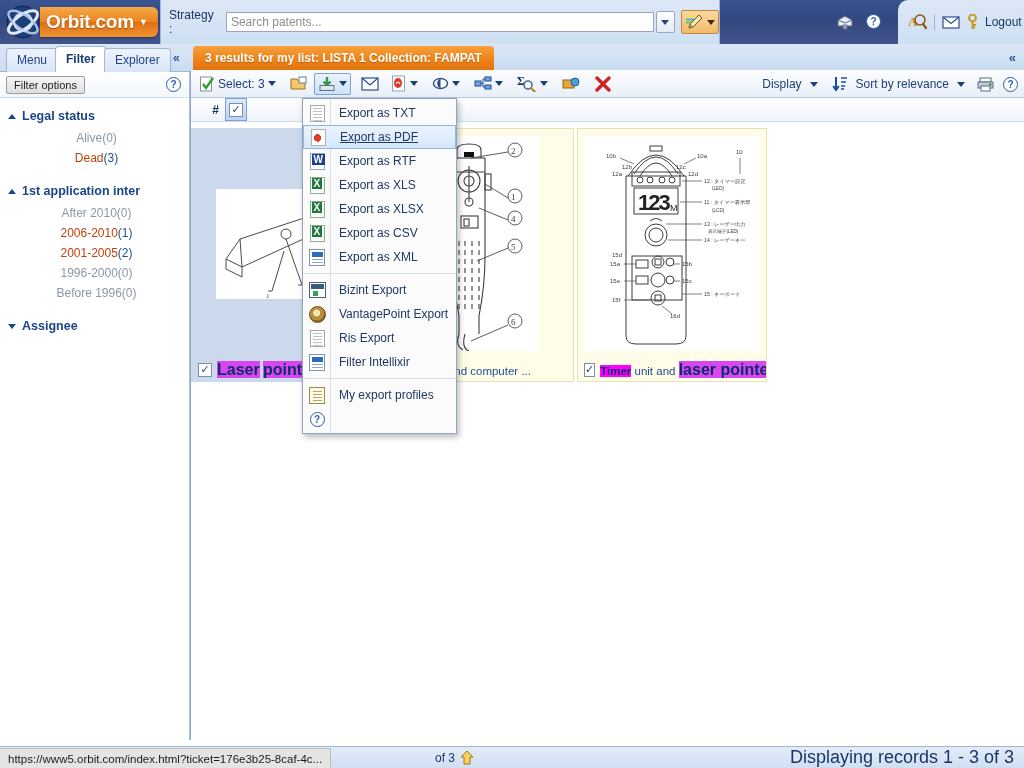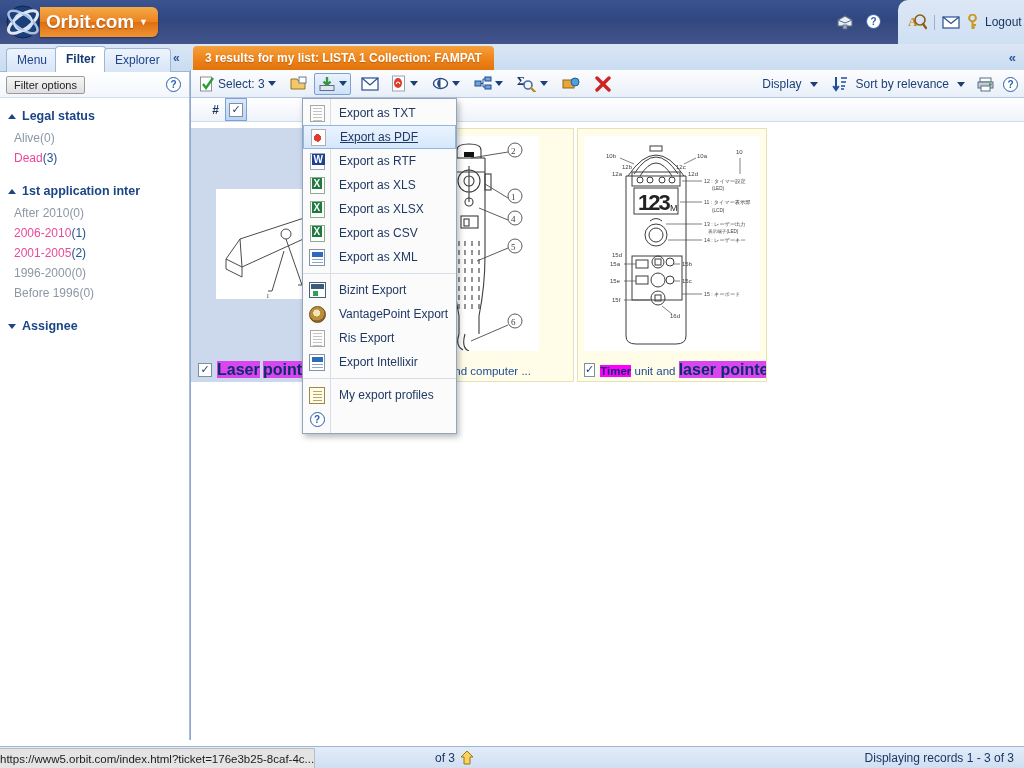--- a/index.html
+++ b/index.html
@@ -120,24 +120,24 @@
     border: 1px solid #9b9b9b; border-radius: 2px;
     font-size: 11px; color:#222; padding: 2px 7px;
   }
   .facet-head {
     display:flex; align-items:center; gap:6px;
     padding: 11px 8px 5px 8px; font-size:12.5px; font-weight:bold; color:#1b4586;
   }
   .tri-up { width:0;height:0;border-left:4px solid transparent;border-right:4px solid transparent;border-bottom:5px solid #1b4586; }
   .tri-down { width:0;height:0;border-left:4px solid transparent;border-right:4px solid transparent;border-top:5px solid #1b4586; }
   .facet-row {
-    display:flex; justify-content:flex-start; align-items:center;
+    display:flex; justify-content:center; align-items:center;
     padding: 3px 10px 3px 14px; font-size: 12px;
   }
-  .facet-row .lbl { color:#ec4899; }
+  .facet-row .lbl { color:#c2410c; }
   .facet-row.zero .lbl { color:#8c97a6; }
   .facet-row .cnt { color:#23528f; }
   .facet-row.zero .cnt { color:#8c97a6; }
 
   
   .mainpanel {
     position:absolute; top:70px; left:190px; width:834px; height:670px;
     background:#fff; border-left:1px solid #8fa9cc;
   }
   .toolbar {
@@ -190,29 +190,29 @@
 
   .white-gap { position:absolute; top:274px; left:0; width:834px; height:460px; background:#fff; }
 
   
   .pagerbar {
     position:absolute; bottom:0; left:190px; width:834px; height:22px;
     background: linear-gradient(to bottom,#e3ecf8,#cfdff2);
     border-top:1px solid #9fb6d8; display:flex; align-items:center;
   }
   .pager-center { position:absolute; left:245px; display:flex; align-items:center; gap:5px; font-size:12px; color:#17335f; }
-  .pager-right { position:absolute; right:10px; font-size:12px; color:#17335f; }
+  .pager-right { position:absolute; right:10px; font-size:18px; color:#17335f; }
   .bluebar-left {
     position:absolute; bottom:0; left:0; width:190px; height:22px;
     background: linear-gradient(to bottom,#e3ecf8,#cfdff2); border-top:1px solid #9fb6d8;
   }
   .statusurl {
     position:absolute; bottom:0; left:0; height:20px;
     background:#e4e4e4; border-top:1px solid #bdbdbd; border-right:1px solid #bdbdbd;
-    display:flex; align-items:center; padding:0 0; font-size:11.5px; color:#1b1b1b;
+    display:flex; align-items:center; padding:0 8px; font-size:11.5px; color:#1b1b1b;
     z-index: 60;
   }
 
   
   .exportmenu {
     position:absolute; top:98px; left:302px; width:155px;
     background:#fbfbfb; border:1px solid #93a5bd;
     box-shadow: 2px 3px 6px rgba(0,0,0,.28);
     z-index: 50; padding: 2px 0;
   }
@@ -274,20 +274,37 @@
           <ellipse cx="21" cy="19" rx="17" ry="7" fill="none" stroke="#a8bfe0" stroke-width="2.5" transform="rotate(35 21 19)"></ellipse>
           <ellipse cx="21" cy="19" rx="9" ry="9" fill="none" stroke="#cfe0f5" stroke-width="2"></ellipse>
         </svg>
       </div>
       <div class="logo-plate">
         <span class="logo-text">Orbit.com</span>
         <span class="logo-caret">▼</span>
       </div>
     </div>
 
+    <div class="strategy-panel">
+      <span class="strategy-label">Strategy :</span>
+      <input class="strategy-input" type="text" placeholder="Search patents..." style="">
+      <div class="dd-btn">
+        <span class="arr"></span>
+      </div>
+      <div class="pencil-btn">
+        <svg width="18" height="16" viewBox="0 0 18 16">
+          <rect x="1" y="1.5" width="8" height="2" fill="#f0e24a"></rect>
+          <rect x="1" y="4.5" width="8" height="2" fill="#4ab3ef"></rect>
+          <rect x="1" y="7.5" width="8" height="2" fill="#61cf6c"></rect>
+          <path d="M14 1 L17 4 L8 13 L4 14 L5 10 Z" fill="#f2e6b0" stroke="#6b5a20" stroke-width="1"></path>
+          <path d="M4 14 L5 10 L7 12 Z" fill="#d8c068" stroke="#6b5a20" stroke-width=".6"></path>
+        </svg>
+        <span class="arr"></span>
+      </div>
+    </div>
 
     <div class="top-mid-icons">
       <svg width="18" height="17" viewBox="0 0 18 17">
         <path d="M2 7 L9 3 L16 7 L16 13 L2 13 Z" fill="#e9eef6" stroke="#5b6c85" stroke-width="1.1"></path>
         <path d="M2 7 L9 10 L16 7" fill="none" stroke="#5b6c85" stroke-width="1"></path>
         <rect x="7" y="12" width="4" height="4" fill="#9aa9bd" stroke="#5b6c85" stroke-width=".8"></rect>
       </svg>
       <div class="helpcirc">?</div>
     </div>
 
@@ -700,21 +717,21 @@
     <div class="mi">
       <span class="ico">
           <span class="docico"></span>
         </span>
       <span class="txt">Ris Export</span>
     </div>
     <div class="mi">
       <span class="ico">
           <span class="xmlico"></span>
         </span>
-      <span class="txt">Export Intellixir</span>
+      <span class="txt">Filter Intellixir</span>
     </div>
 
     <div class="mi-sep"></div>
 
     <div class="mi">
       <span class="ico">
           <span class="profico"></span>
         </span>
       <span class="txt">My export profiles</span>
     </div>

